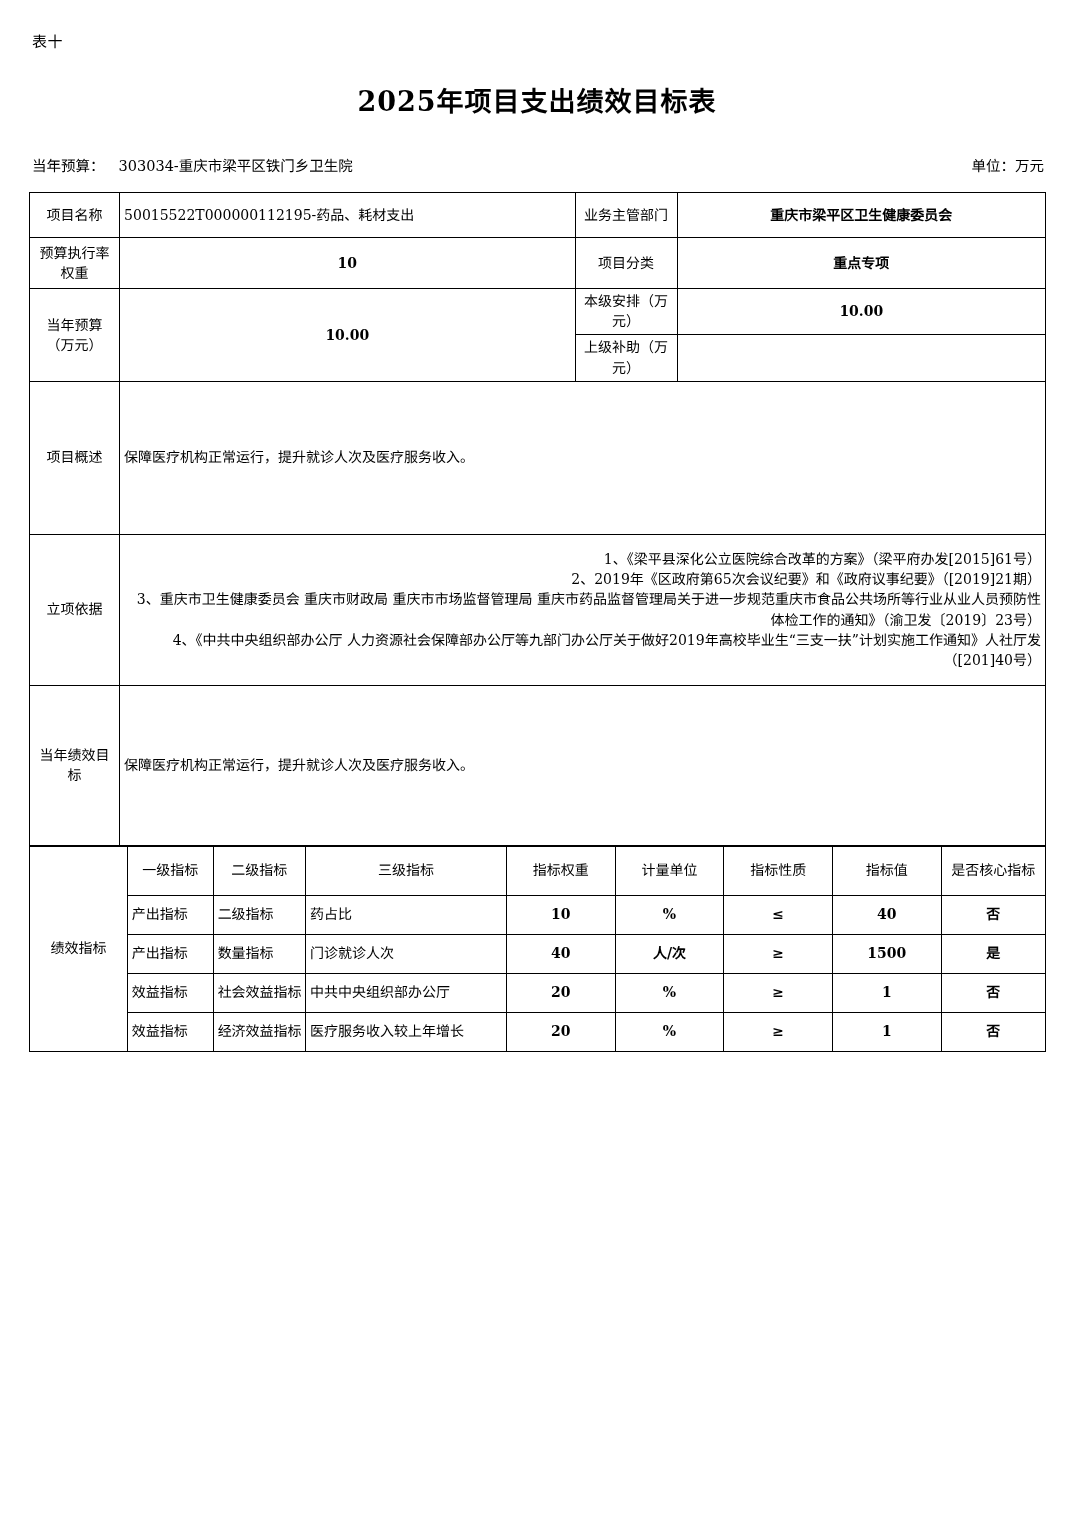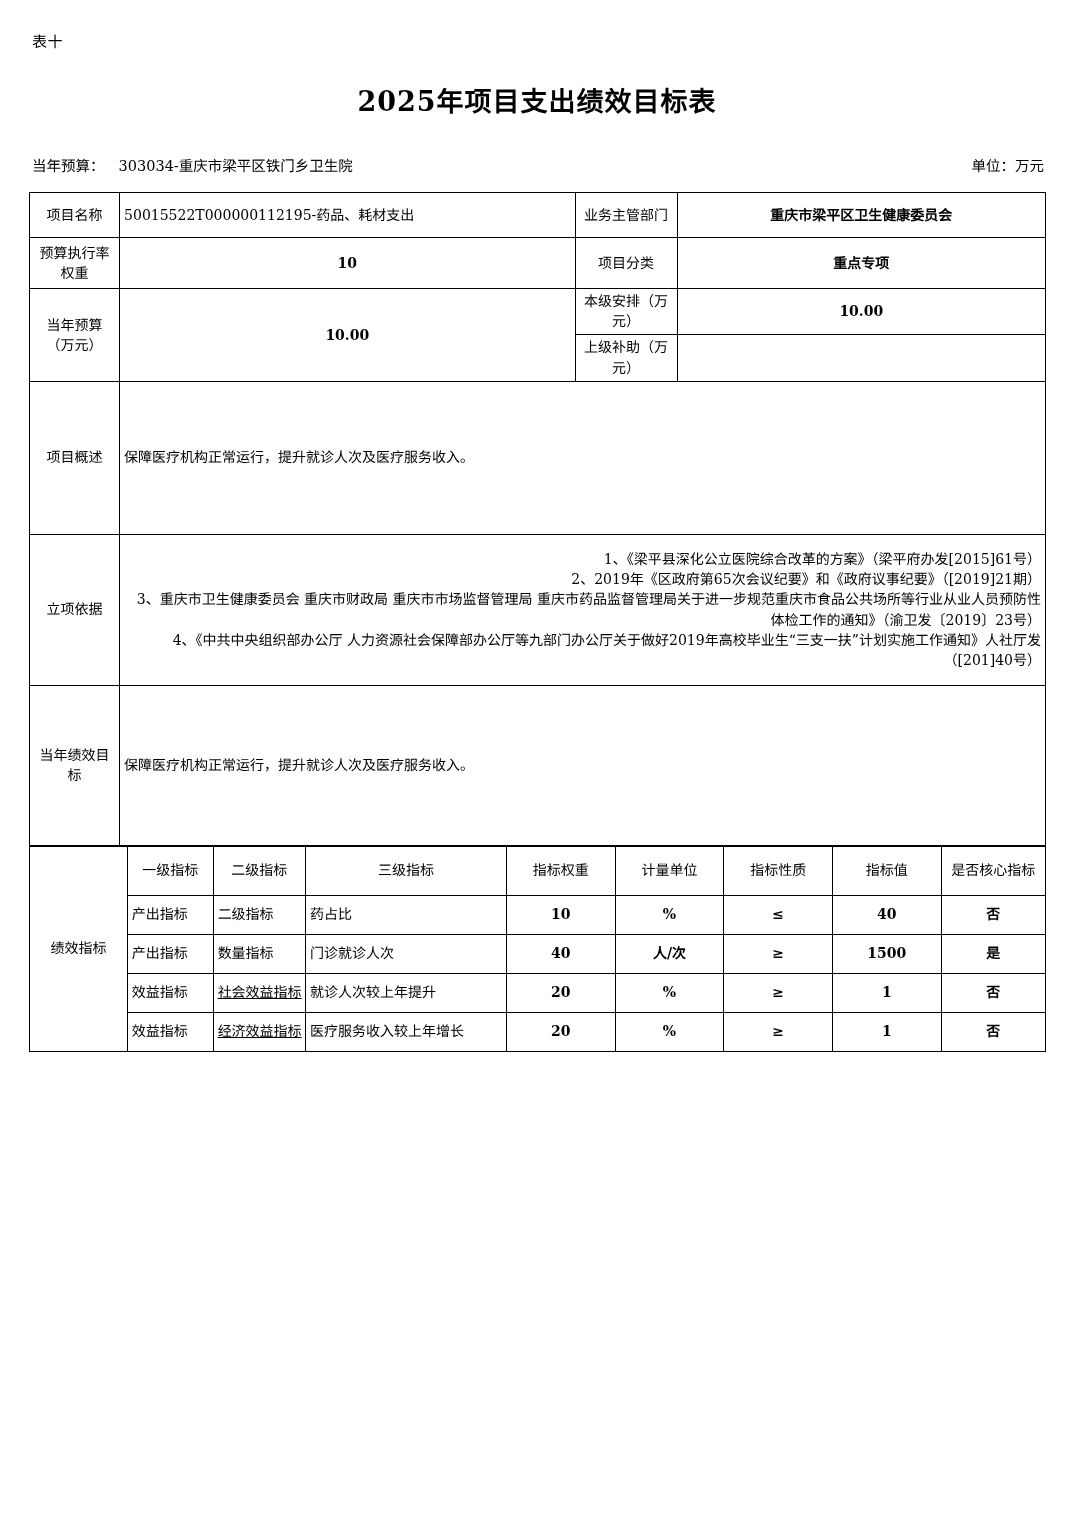--- a/index.html
+++ b/index.html
@@ -114,21 +114,21 @@
 
   .i-c1 { width: 90px; }
   .i-c2 { width: 79px; }
   .i-c3 { width: 85px; }
   .i-c4 { width: 185px; }
   .i-c5 { width: 100px; }
   .i-c6 { width: 100px; }
   .i-c7 { width: 100px; }
   .i-c8 { width: 100px; }
   .i-c9 { width: 96px; }
-  .nowrapc { white-space: nowrap; text-decoration: underline; }
+  .nowrapc { white-space: nowrap; }
 </style>
 </head>
 <body>
 
 <div class="page">
 
   <div class="form-no">表十</div>
 
   <div class="doc-title">2025年项目支出绩效目标表</div>
 
@@ -235,21 +235,21 @@
           <td class="c-center">40</td>
           <td class="c-center">人/次</td>
           <td class="c-center">≥</td>
           <td class="c-center">1500</td>
           <td class="c-center">是</td>
         </tr>
 
         <tr class="ind-row">
           <td class="c-left">效益指标</td>
           <td class="c-left nowrapc">社会效益指标</td>
-          <td class="c-left">就诊人次较上年提升</td>
+          <td class="c-left">中共中央组织部办公厅</td>
           <td class="c-center">20</td>
           <td class="c-center">%</td>
           <td class="c-center">≥</td>
           <td class="c-center">1</td>
           <td class="c-center">否</td>
         </tr>
 
         <tr class="ind-row">
           <td class="c-left">效益指标</td>
           <td class="c-left nowrapc">经济效益指标</td>

